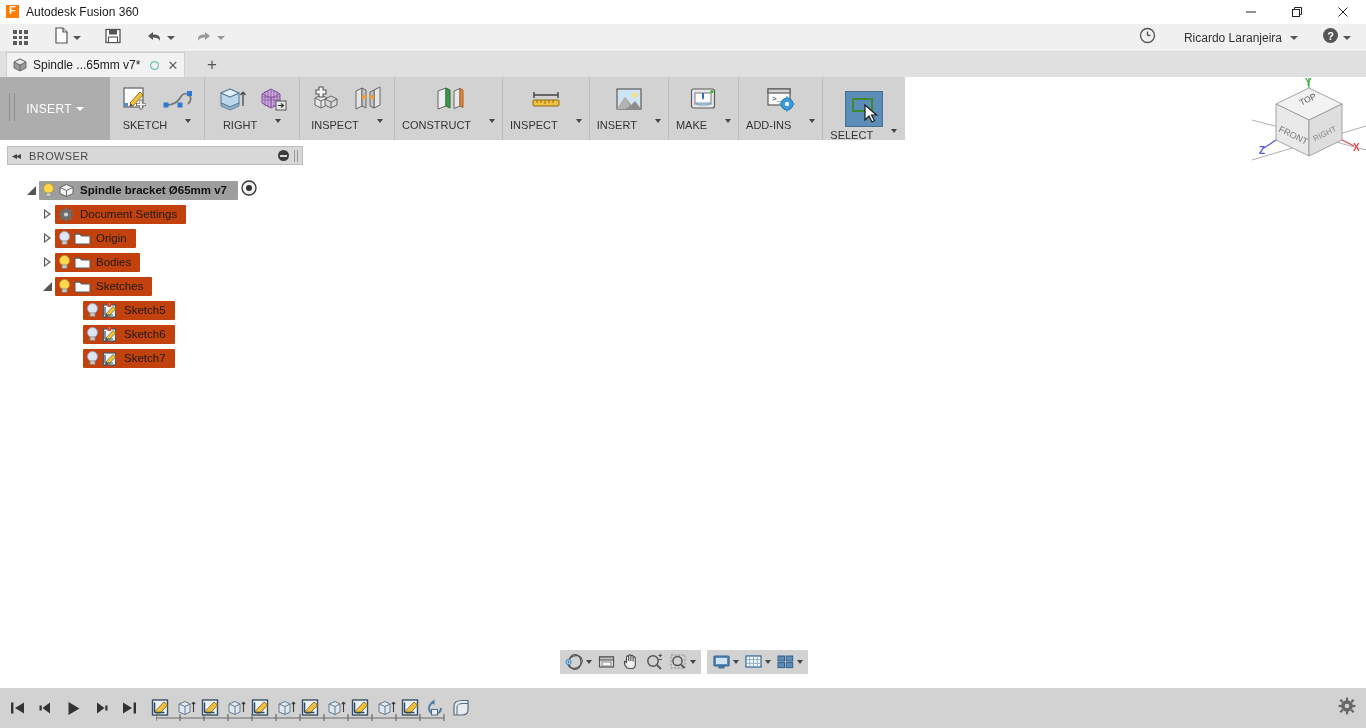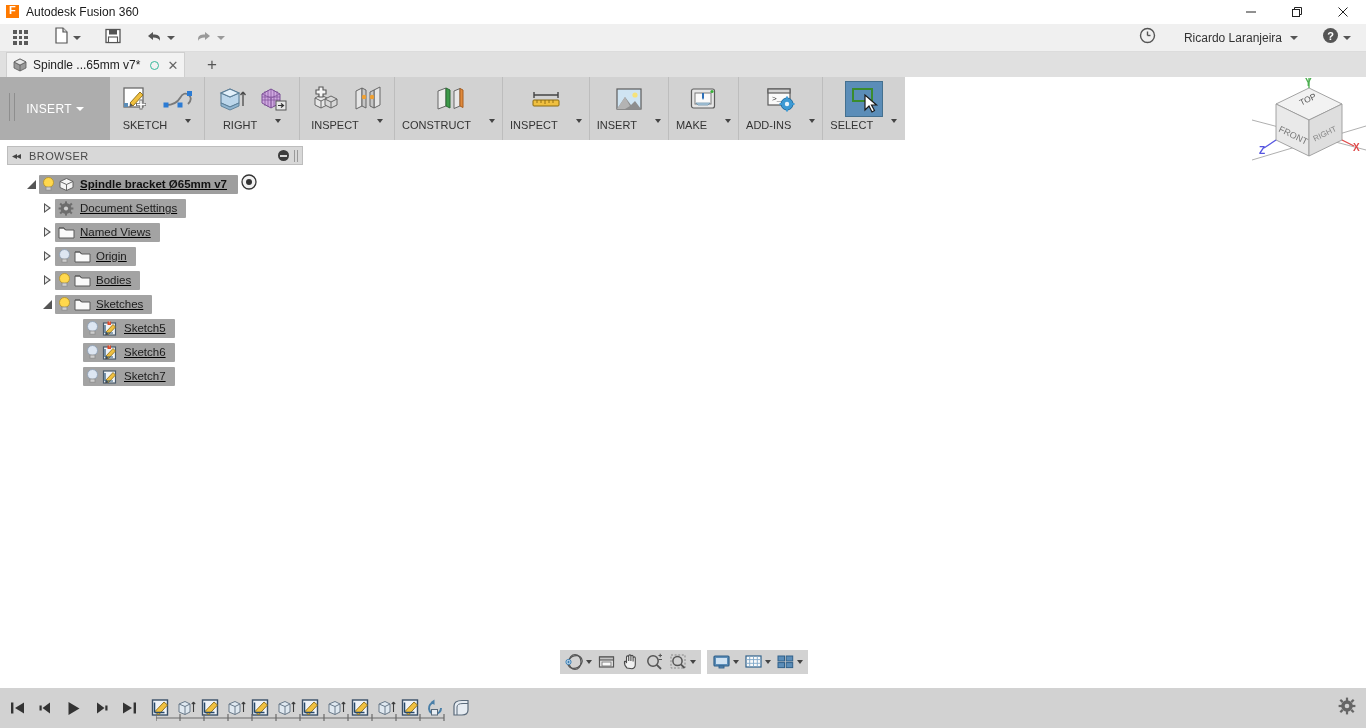--- a/index.html
+++ b/index.html
@@ -95,21 +95,21 @@
     border-left: 1px solid #8e8e8e; border-right: 1px solid #8e8e8e;
   }
   .model-btn span {
     font-size: 12px; color: #fff; letter-spacing: .3px; font-weight: 400;
   }
   .rgroup {
     display: flex; flex-direction: column; align-items: center;
     justify-content: flex-start; padding: 4px 7px 0 7px;
     border-right: 1px solid #bdbdbd; position: relative;
   }
-  .rgroup.noborder { border-right: none; }
+  .rgroup.noborder { border-right: none; margin-top: 10px; }
   .ricons { display: flex; align-items: flex-start; gap: 4px; height: 36px; }
   .rbtn {
     width: 38px; height: 36px; display: flex; align-items: center;
     justify-content: center; border: 1px solid transparent;
   }
   .rbtn.sel { background: #5b8db8; border-color: #44708f; }
   .rlabel {
     font-size: 11px; color: #333; white-space: nowrap;
     display: flex; align-items: flex-start; gap: 18px; margin-top: 2px;
   }
@@ -139,23 +139,23 @@
     margin-left: auto; width: 11px; height: 11px; border-radius: 50%;
     background: #3d3d3d; position: relative;
   }
   .hdr-circle::after {
     content:""; position:absolute; left:2px; top:4.5px; width:7px; height:2px;
     background:#d8d8d8;
   }
   .hdr-grip { width: 4px; height: 12px; margin-left: 5px;
     border-left: 1px solid #999; border-right: 1px solid #999; }
 
-  .tree { padding-top: 7px; text-decoration: underline; }
+  .tree { padding-top: 13px; }
   .trow { height: 24px; display: flex; align-items: center; position: relative; }
-  .tw { display: flex; align-items: center; height: 19px; background: #a3a3a3; border-radius: 1px; }
+  .tw { display: flex; align-items: center; height: 19px; background: #c2410c; border-radius: 1px; }
   .tw.root { background: #9e9e9e; }
   .tw .tlabel { font-size: 11.5px; color: #1c1c1c; padding: 0 9px 0 3px; white-space: nowrap; }
   .tw.root .tlabel { font-weight: bold; color: #111; padding-right: 11px; }
   .arrow-col { width: 16px; display:flex; align-items:center; justify-content:center; }
   .arr-closed {
     width: 0; height: 0; border-top: 5px solid transparent;
     border-bottom: 5px solid transparent; border-left: 7px solid transparent;
     position: relative;
   }
   .arr-closed::before {
@@ -762,34 +762,20 @@
                 <rect x="11.8" y="10" width="2" height="3" transform="rotate(-45 12.8 11.5)"></rect>
                 <rect x="11.8" y="2" width="2" height="3" transform="rotate(45 12.8 3.5)"></rect>
                 <rect x="2.2" y="10" width="2" height="3" transform="rotate(45 3.2 11.5)"></rect>
               </g>
             </svg>
           </span>
           <span class="tlabel">Document Settings</span>
         </span>
       </div>
 
-      <div class="trow" style="padding-left:32px">
-        <span class="arrow-col">
-            <span class="arr-closed"></span>
-          </span>
-        <span class="tw">
-          <span class="ficon" style="margin-left:3px">
-            <svg width="17" height="14" viewBox="0 0 17 14">
-              <path d="M1 3 H6 L7.5 5 H16 V13 H1 Z" fill="#fafafa" stroke="#5a5a5a" stroke-width="1"></path>
-              <path d="M1 3 H6 L7.5 5" fill="none" stroke="#5a5a5a" stroke-width="1"></path>
-            </svg>
-          </span>
-          <span class="tlabel">Named Views</span>
-        </span>
-      </div>
 
       <div class="trow" style="padding-left:32px">
         <span class="arrow-col">
             <span class="arr-closed"></span>
           </span>
         <span class="tw">
           <span class="bulb">
             <svg width="15" height="16" viewBox="0 0 15 16">
               <circle cx="7.5" cy="6.5" r="5" fill="#dde6f2" stroke="#8fa0b5" stroke-width="0.9"></circle>
               <rect x="5" y="11" width="5" height="3.2" fill="#cfcfcf" stroke="#8a8a8a" stroke-width="0.8"></rect>

